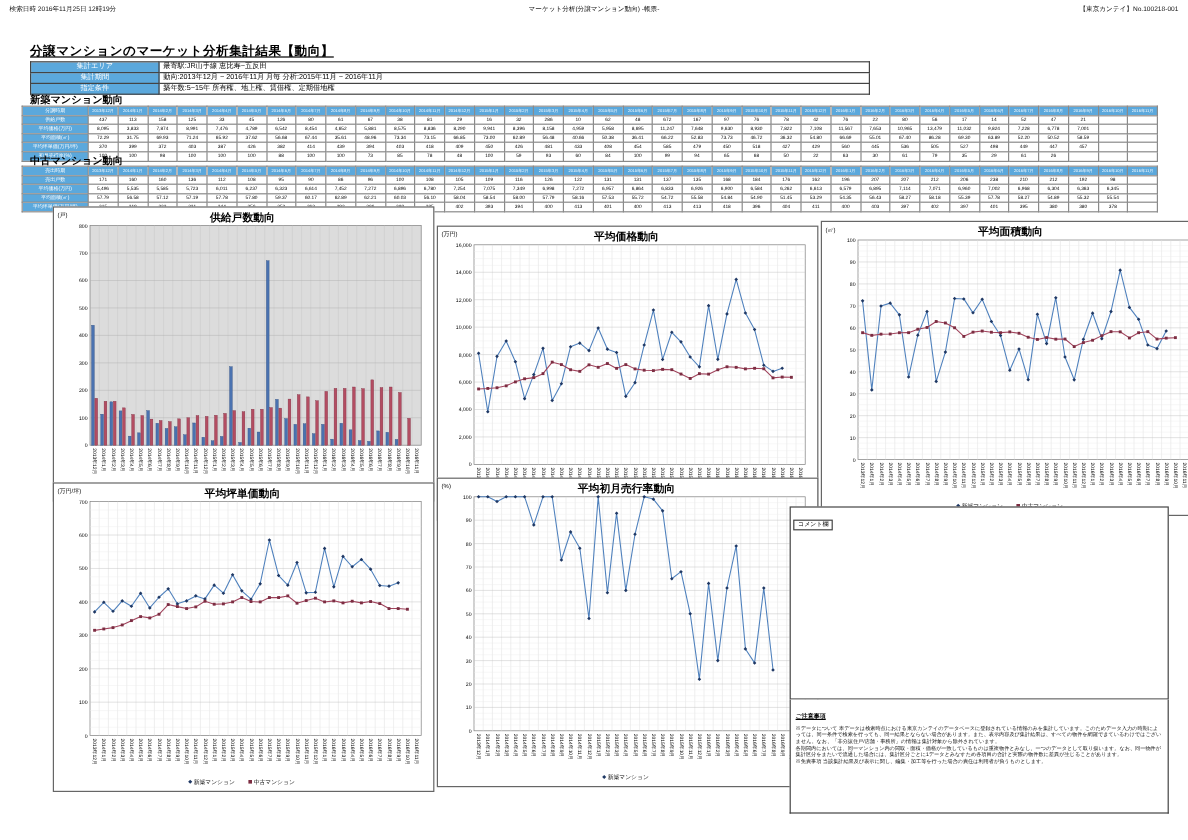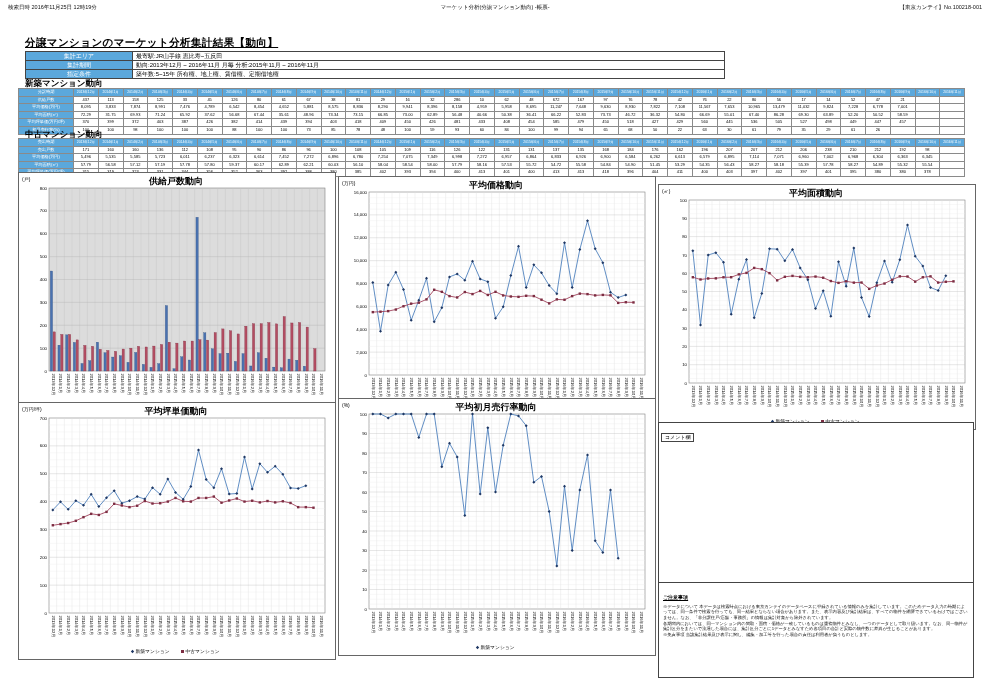--- a/index.html
+++ b/index.html
@@ -14,23 +14,23 @@
   #cond td.cl{background:#5BA8DC;color:#fff;width:100px;text-align:center;}
   .sechead{position:absolute;left:25px;font-weight:bold;font-size:8.5px;}
   #sh-new{top:78px}
   #sh-used{top:129px}
   .dtable{position:absolute;left:18px;border-collapse:collapse;table-layout:fixed;width:947px;}
   #new-table{top:88px}
   #used-table{top:138px}
   .dtable td{border:0.5px solid #8a8a8a;padding:0;text-align:center;white-space:nowrap;overflow:hidden;height:6.6px;line-height:6.6px;font-size:4px;background:#fff;}
   .dtable td.lbl{background:#5BA8DC;color:#fff;font-size:4.2px;width:54px;}
   .dtable td.mh{background:#5BA8DC;color:#fff;font-size:3.4px;}
-  .chartbox{position:absolute;width:316px;border:1px solid #666;background:#fff;}
+  .chartbox{position:absolute;width:316px;border:1px solid #666;background:#fff;margin-left:26px;}
   #box-0{left:18px;top:172px;height:244px}
-  #box-1{left:338px;top:176px;height:244px}
+  #box-1{left:338px;top:188px;height:244px}
   #box-2{left:658px;top:184px;height:244px}
   #box-3{left:18px;top:402px;height:256px}
   #box-4{left:338px;top:398px;height:256px}
   #panel{position:absolute;left:658px;top:422px;width:316px;height:256px;display:flex;flex-direction:column;}
   .comment-box{border:1px solid #444;flex:1;background:#fff;padding:2px;}
   .comment-label{display:inline-block;border:1px solid #444;font-size:5px;padding:0 3px;line-height:7px;}
   .notice-box{border:1px solid #444;border-top:none;height:90px;padding:2px 4px;background:#fff;overflow:hidden;}
   .notice-title{font-size:5px;font-weight:bold;text-decoration:underline;display:inline-block;margin-bottom:1px;}
   .notice-box p{margin:1px 0;font-size:4.3px;line-height:5.3px;color:#111;}
   svg{display:block}

